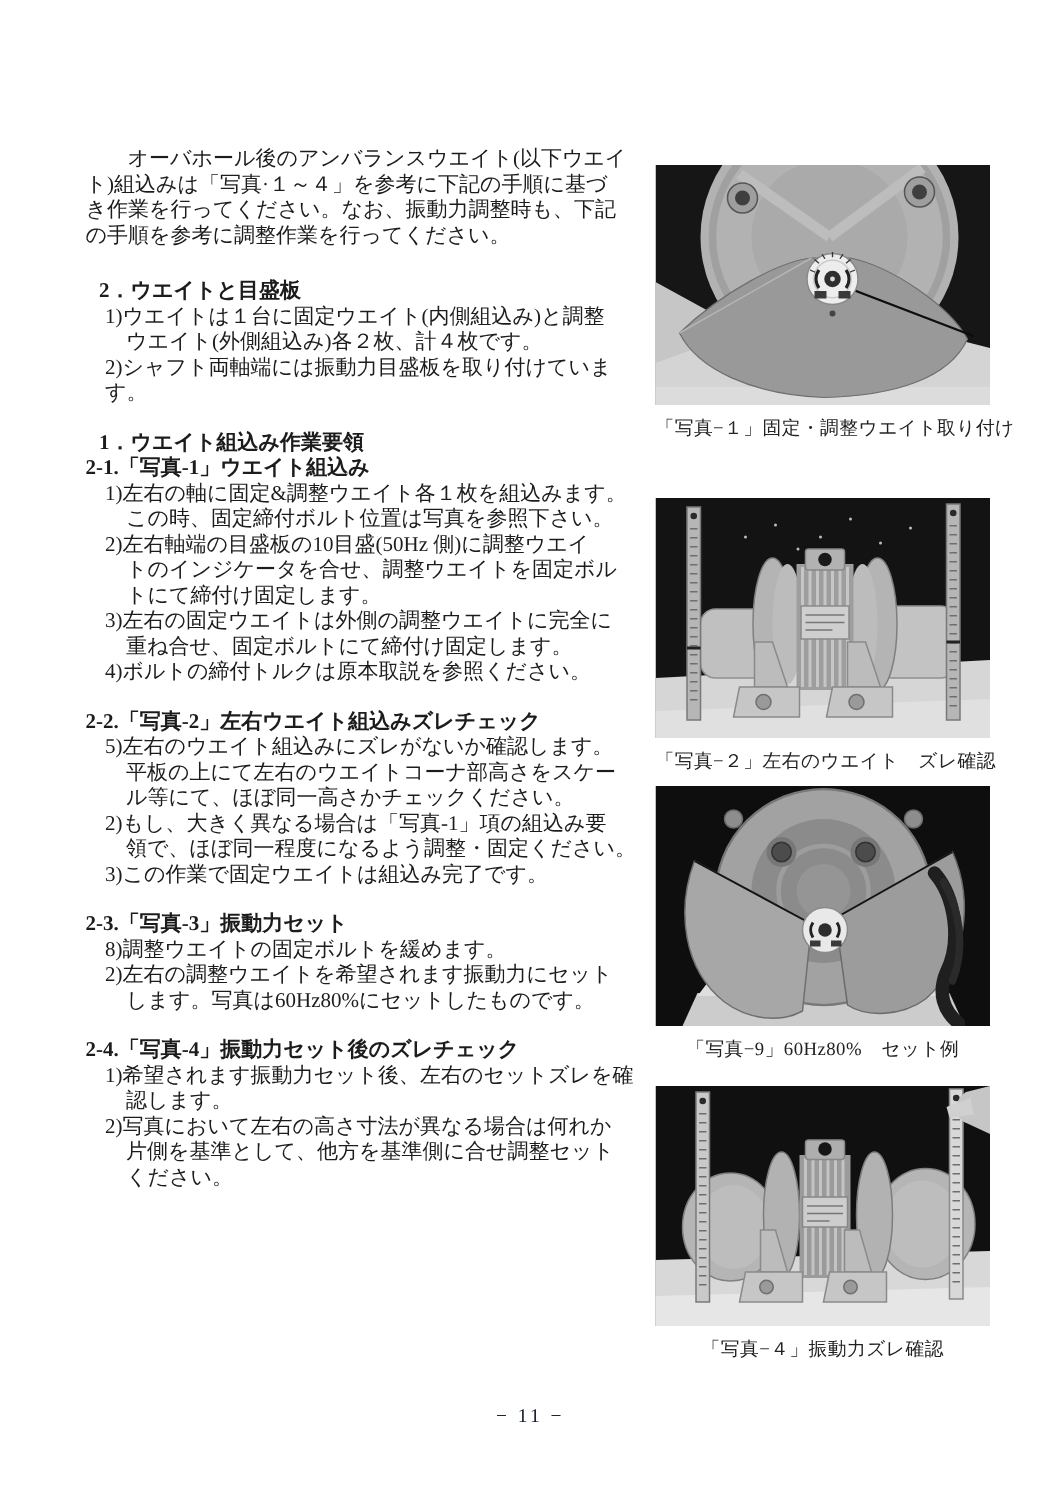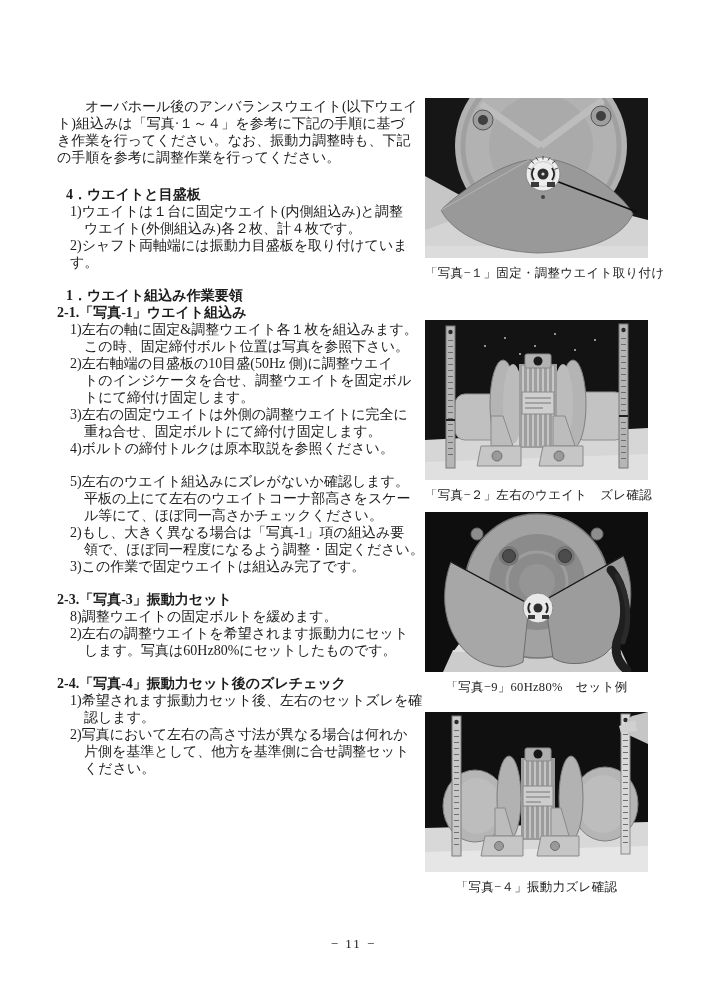--- a/index.html
+++ b/index.html
@@ -15,21 +15,21 @@
     position: absolute; left: 57px; top: 98px; width: 370px;
     font-size: 14px; line-height: 17px;
   }
   .jp { white-space: pre-wrap; }
   .intro { margin-bottom: 20px; }
   .block { margin-bottom: 16px; }
   .h1 { font-weight: bold; padding-left: 9px; }
   .h2 { font-weight: bold; }
   .item { padding-left: 13px; }
 
-  .photo-block { position: absolute; left: 425px; width: 223px; margin: 0; }
+  .photo-block { position: absolute; left: 425px; width: 223px; margin: 12px; }
   .photo-frame { display: block; width: 223px; height: 160px; }
   .caption {
     margin-top: 7px; text-align: center;
     font-size: 12.5px; letter-spacing: 0.3px; color: #222;
     white-space: nowrap;
   }
 
   .page-number {
     position: absolute; left: 0; right: 0; top: 936px;
     text-align: center; font-size: 13px; letter-spacing: 2px; color: #0f172a;
@@ -41,40 +41,41 @@
 <div class="page">
 
   <div class="text-col">
 
     <div class="jp intro">　　オーバホール後のアンバランスウエイト(以下ウエイ
 ト)組込みは「写真·１～４」を参考に下記の手順に基づ
 き作業を行ってください。なお、振動力調整時も、下記
 の手順を参考に調整作業を行ってください。</div>
 
     <div class="block">
-      <div class="jp h1">4．ウエイトと目盛板</div>
+      <div class="jp h1">2．ウエイトと目盛板</div>
       <div class="jp item">1)ウエイトは１台に固定ウエイト(内側組込み)と調整
 　ウエイト(外側組込み)各２枚、計４枚です。</div>
       <div class="jp item">2)シャフト両軸端には振動力目盛板を取り付けています。</div>
     </div>
 
     <div class="block">
       <div class="jp h1">1．ウエイト組込み作業要領</div>
       <div class="jp h2">2-1.「写真-1」ウエイト組込み</div>
       <div class="jp item">1)左右の軸に固定&amp;調整ウエイト各１枚を組込みます。
 　この時、固定締付ボルト位置は写真を参照下さい。</div>
       <div class="jp item">2)左右軸端の目盛板の10目盛(50Hz 側)に調整ウエイ
 　トのインジケータを合せ、調整ウエイトを固定ボル
 　トにて締付け固定します。</div>
       <div class="jp item">3)左右の固定ウエイトは外側の調整ウエイトに完全に
 　重ね合せ、固定ボルトにて締付け固定します。</div>
       <div class="jp item">4)ボルトの締付トルクは原本取説を参照ください。</div>
     </div>
 
     <div class="block">
+      <div class="jp h2">2-2.「写真-2」左右ウエイト組込みズレチェック</div>
       <div class="jp item">5)左右のウエイト組込みにズレがないか確認します。
 　平板の上にて左右のウエイトコーナ部高さをスケー
 　ル等にて、ほぼ同一高さかチェックください。</div>
       <div class="jp item">2)もし、大きく異なる場合は「写真-1」項の組込み要
 　領で、ほぼ同一程度になるよう調整・固定ください。</div>
       <div class="jp item">3)この作業で固定ウエイトは組込み完了です。</div>
     </div>
 
     <div class="block">
       <div class="jp h2">2-3.「写真-3」振動力セット</div>

